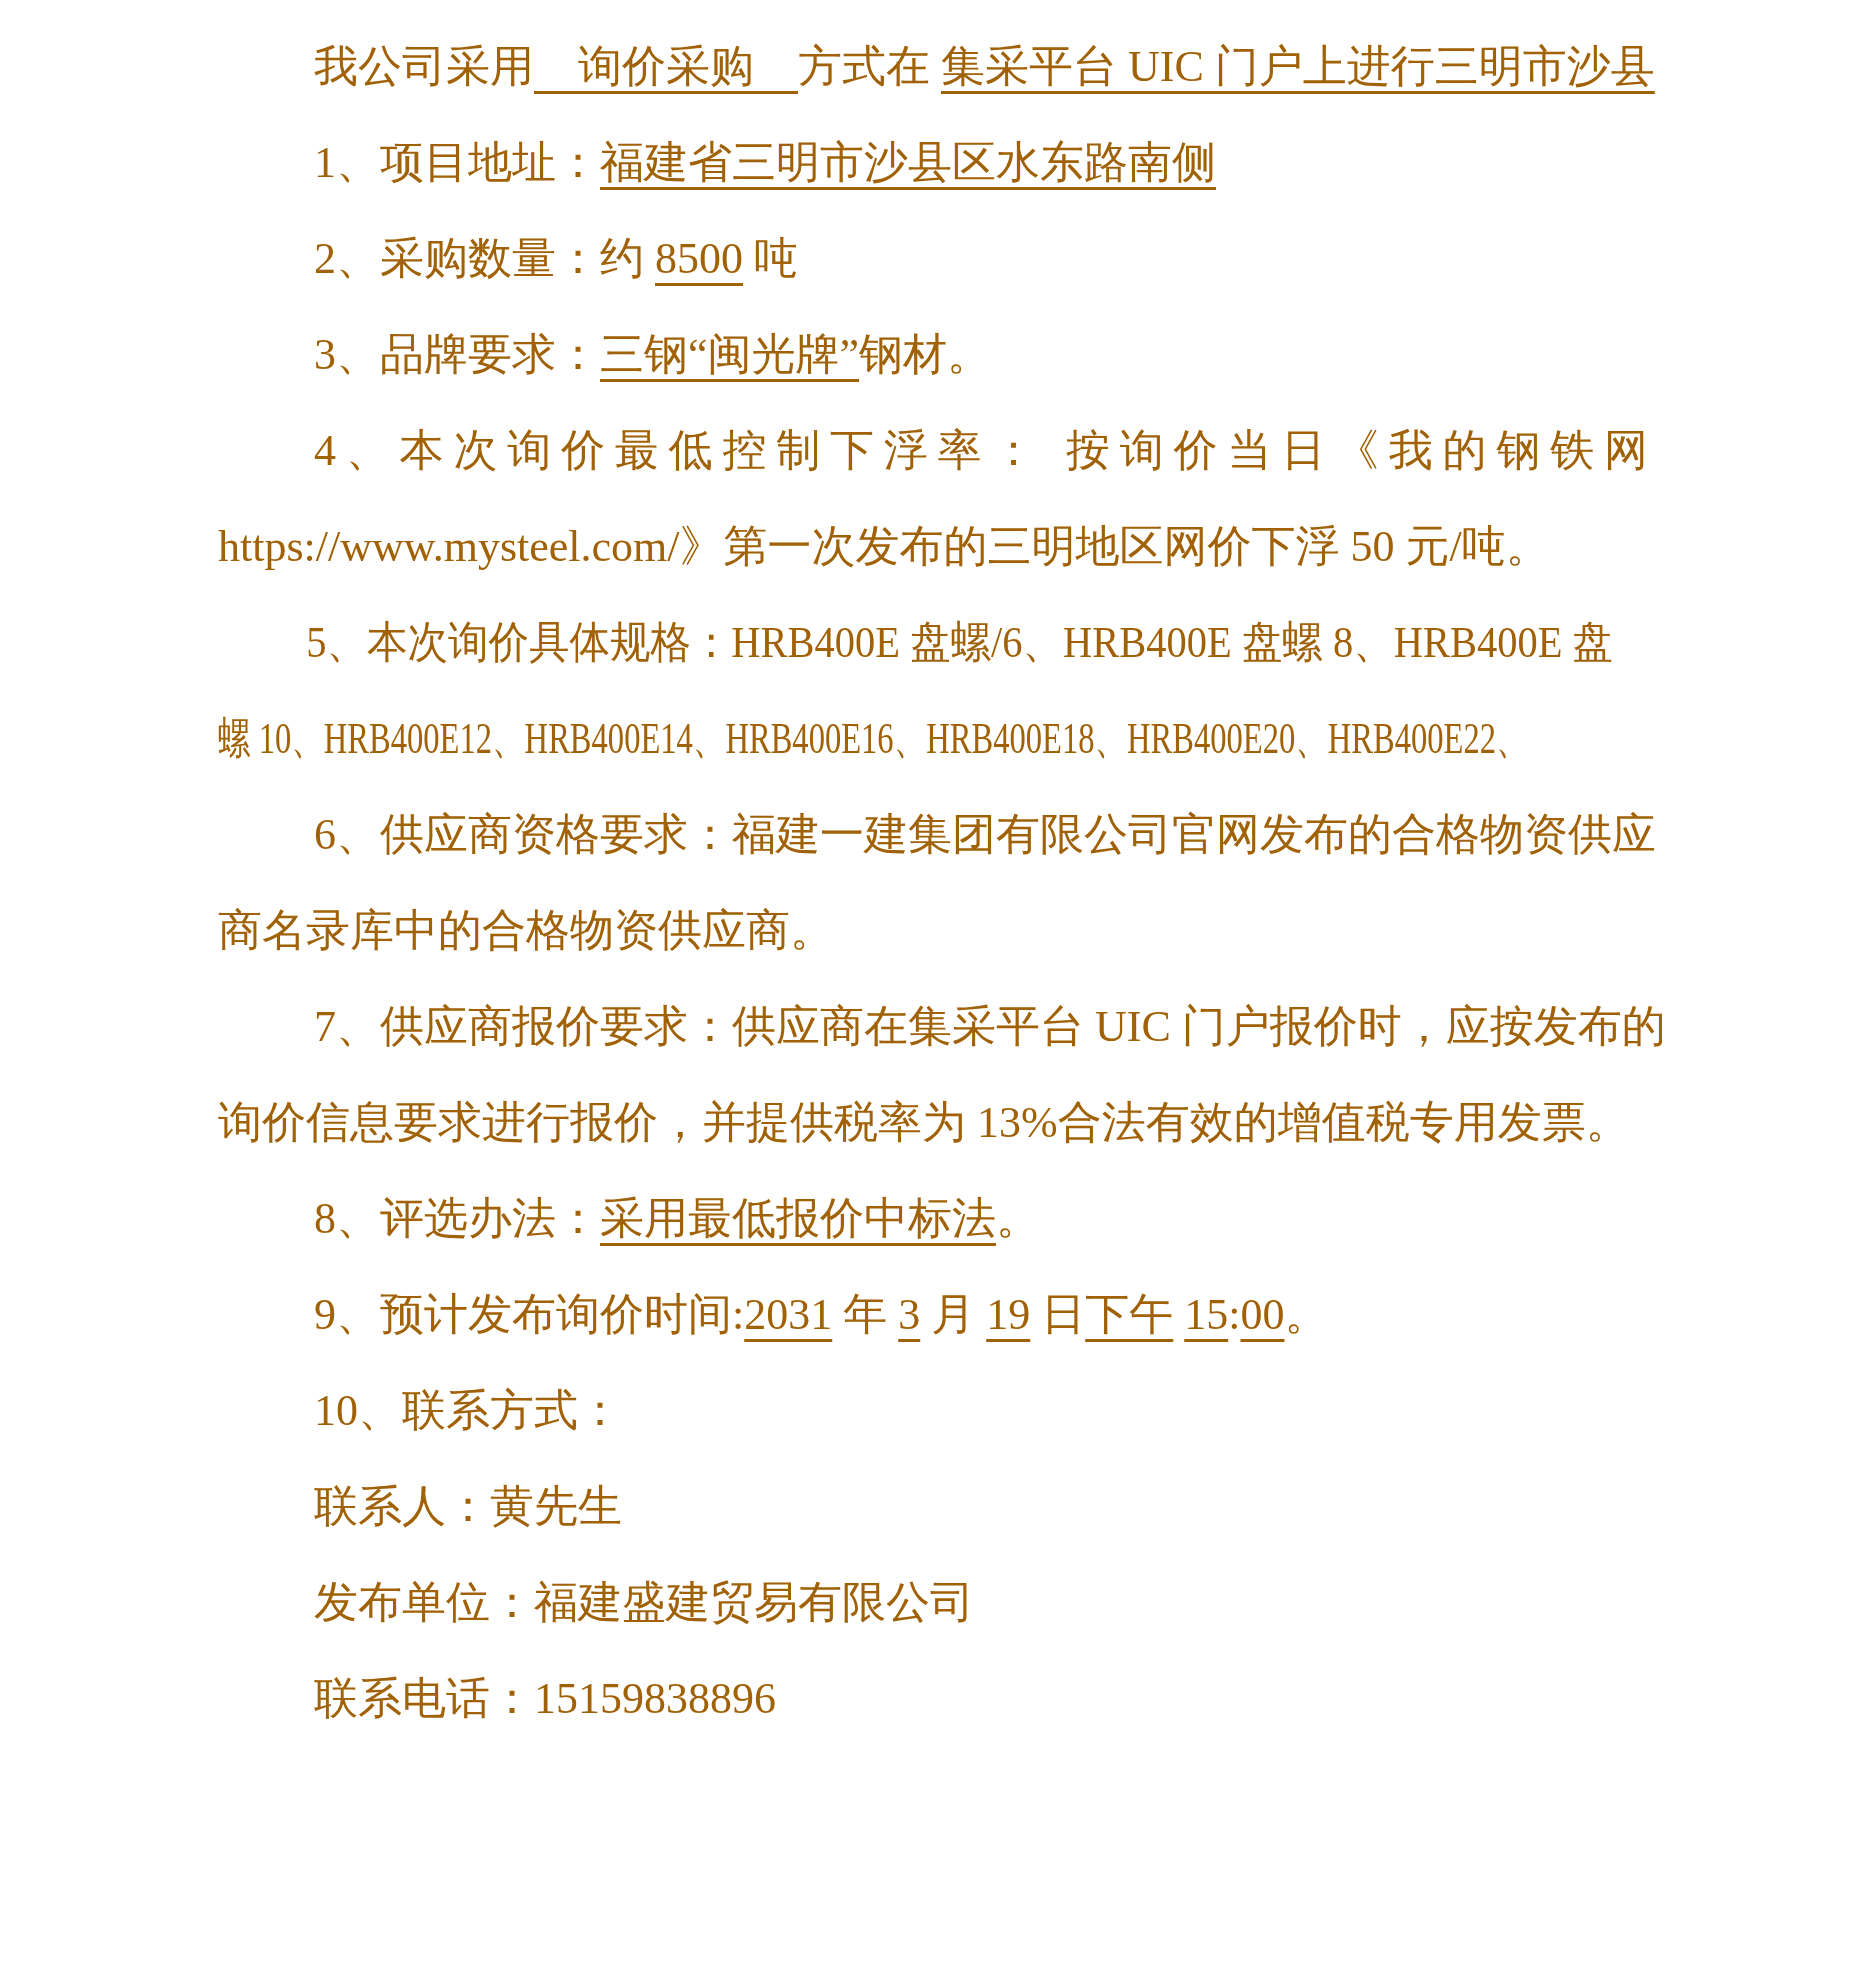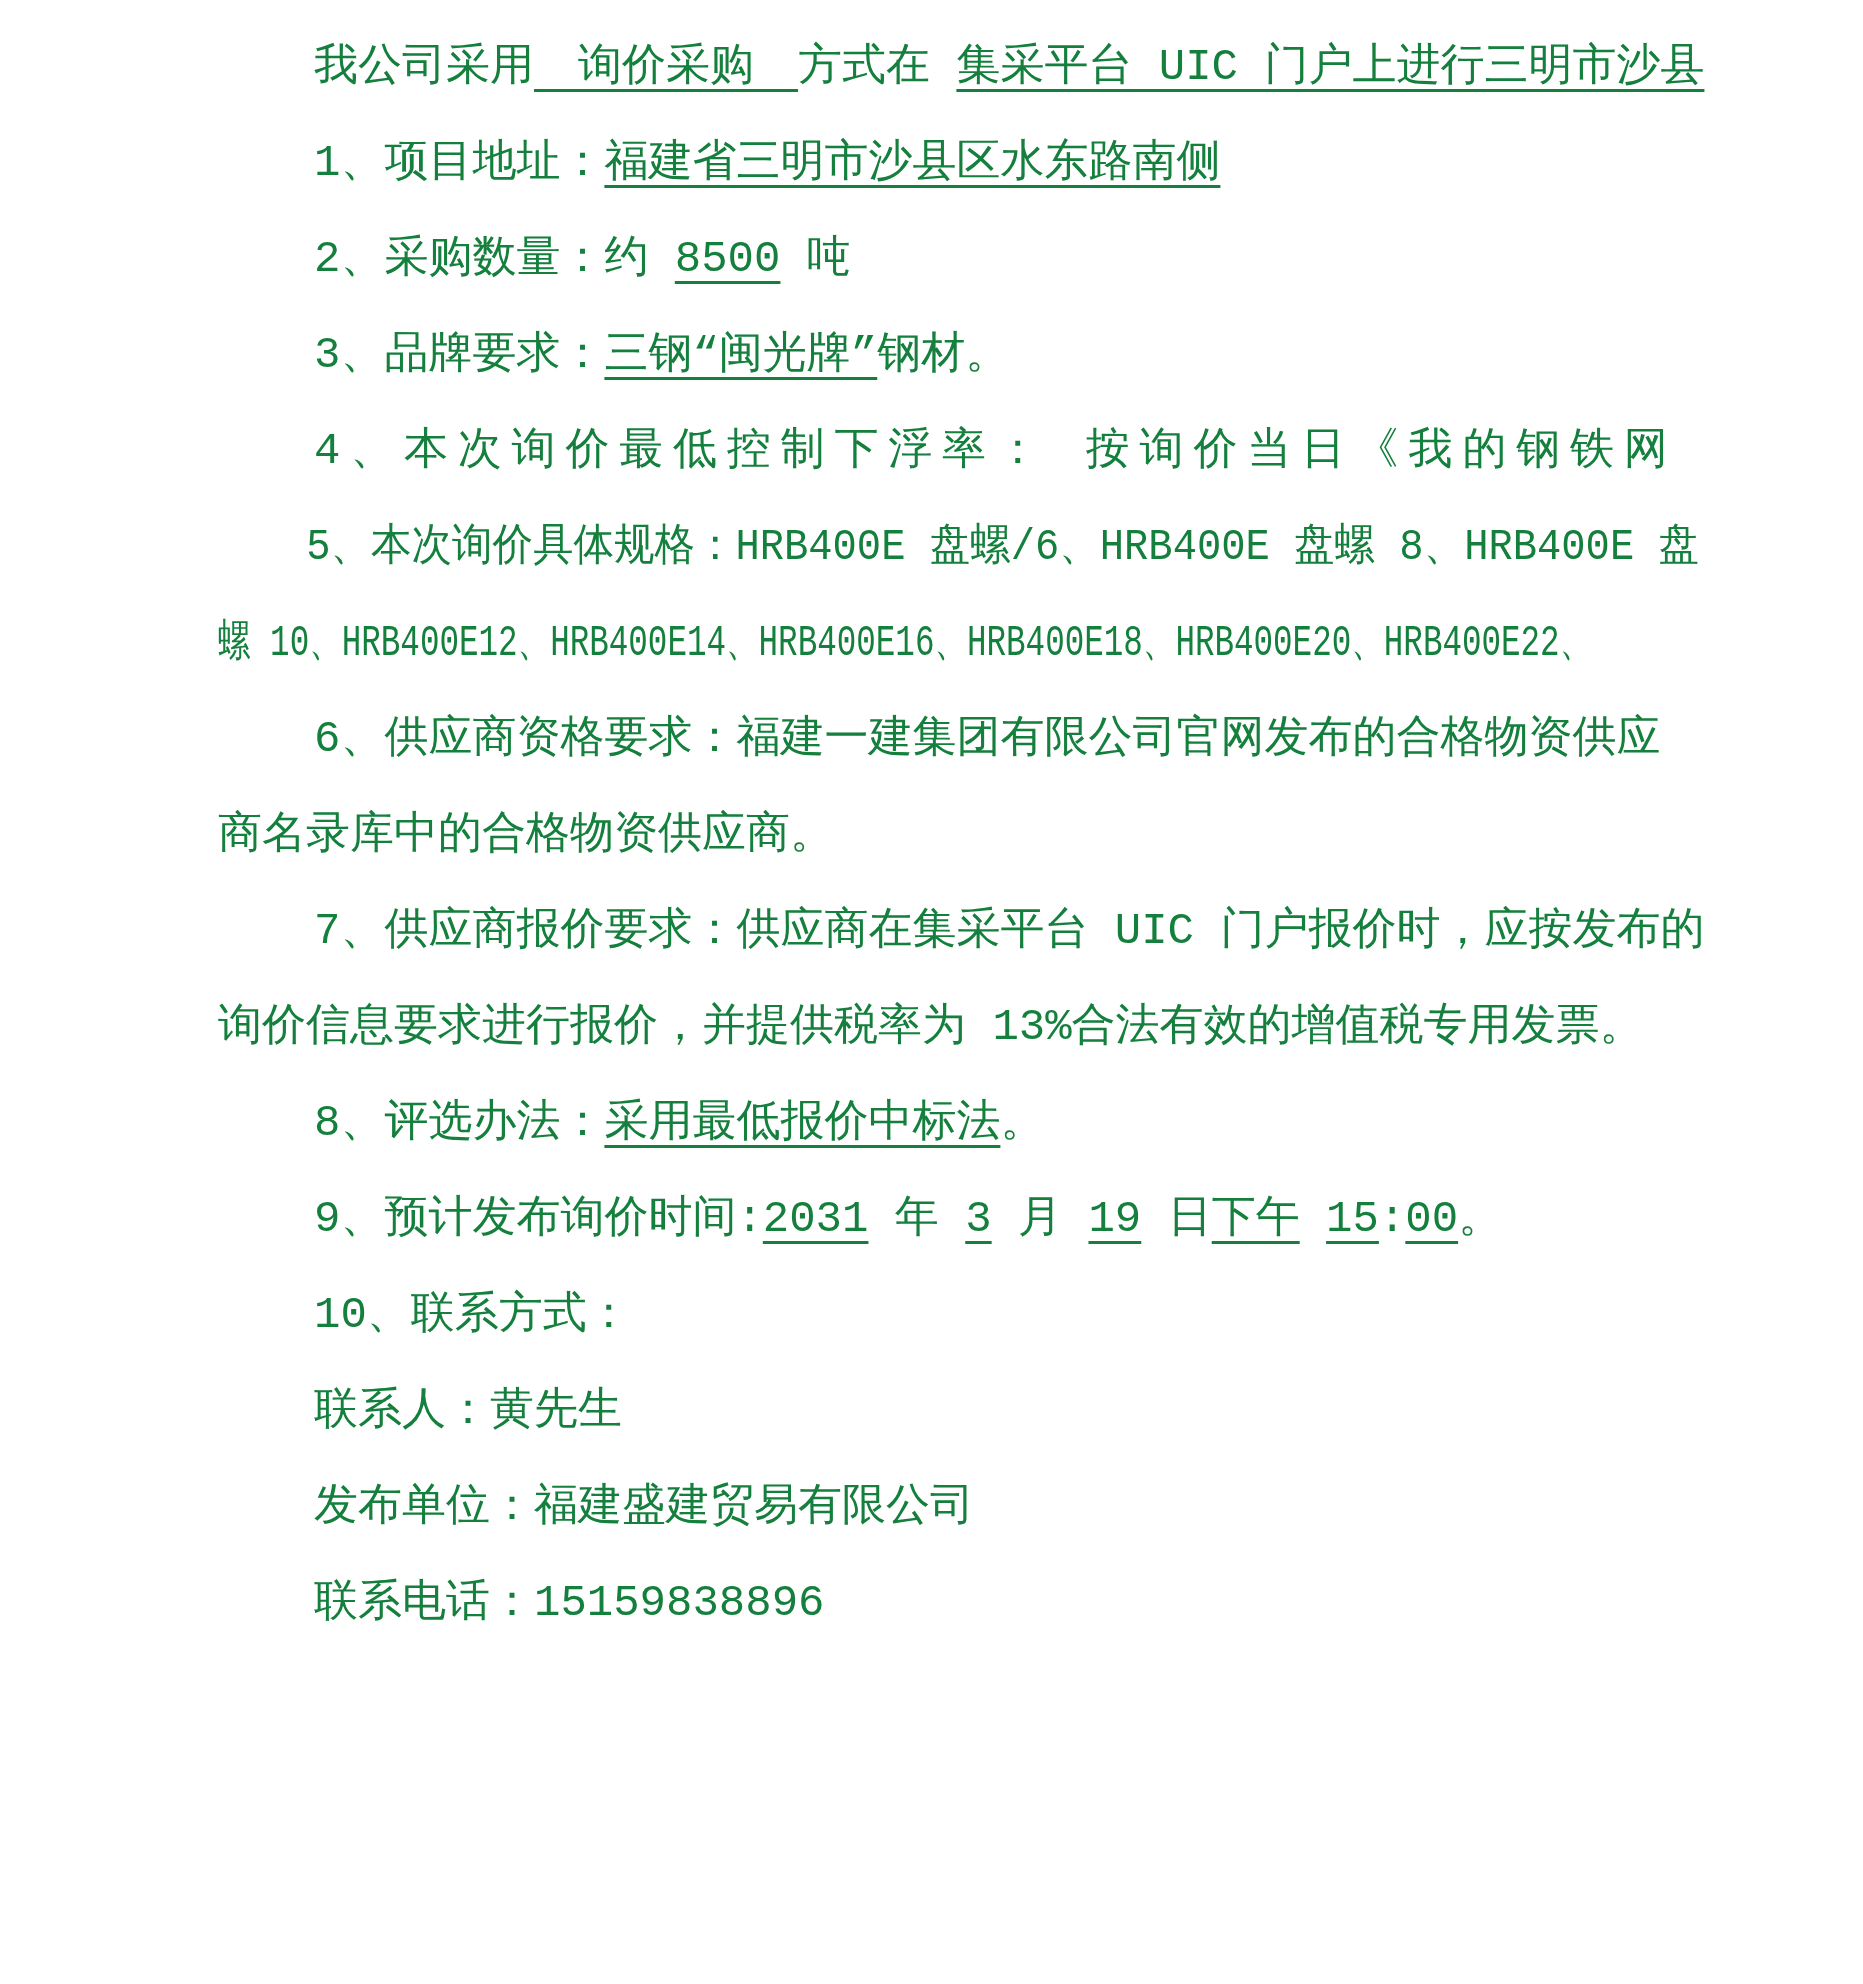--- a/index.html
+++ b/index.html
@@ -1,22 +1,22 @@
 <!DOCTYPE html>
 <html style="font-size:12px"><head>
 <meta charset="utf-8">
 <style>
   html,body{margin:0;padding:0;background:#ffffff;}
   .page{
     position:relative;
     width:1863px;
     height:1985px;
     background:#ffffff;
-    color:#15803d;
-    font-family:Liberation Mono, monospace;
+    color:#a16207;
+    font-family:Liberation Serif, serif;
     font-size:44px;
     overflow:hidden;
   }
   .doc-body{
     padding:19px 210px 0 218px;
   }
   .line{
     line-height:96px;
     height:96px;
     white-space:pre;
@@ -34,20 +34,21 @@
 </head>
 <body>
 
 <div class="page">
   <div class="doc-body">
       <div class="line indent"><span>我公司采用</span><span class="u">　询价采购　</span><span>方式在 </span><span class="u">集采平台 UIC 门户上进行三明市沙县</span></div>
       <div class="line indent"><span>1、项目地址：</span><span class="u">福建省三明市沙县区水东路南侧</span></div>
       <div class="line indent"><span>2、采购数量：约 </span><span class="u">8500</span><span> 吨</span></div>
       <div class="line indent"><span>3、品牌要求：</span><span class="u">三钢“闽光牌”</span><span>钢材。</span></div>
       <div class="line indent wide"><span>4、本次询价最低控制下浮率： 按询价当日《我的钢铁网</span></div>
+      <div class="line"><span>https://www.mysteel.com/》第一次发布的三明地区网价下浮 50 元/吨。</span></div>
       <div class="line indent" style="transform: scaleX(0.92);"><span>5、本次询价具体规格：HRB400E 盘螺/6、HRB400E 盘螺 8、HRB400E 盘</span></div>
       <div class="line" style="transform: scaleX(0.74);"><span>螺 10、HRB400E12、HRB400E14、HRB400E16、HRB400E18、HRB400E20、HRB400E22、</span></div>
       <div class="line indent"><span>6、供应商资格要求：福建一建集团有限公司官网发布的合格物资供应</span></div>
       <div class="line"><span>商名录库中的合格物资供应商。</span></div>
       <div class="line indent"><span>7、供应商报价要求：供应商在集采平台 UIC 门户报价时，应按发布的</span></div>
       <div class="line"><span>询价信息要求进行报价，并提供税率为 13%合法有效的增值税专用发票。</span></div>
       <div class="line indent"><span>8、评选办法：</span><span class="u">采用最低报价中标法</span><span>。</span></div>
       <div class="line indent"><span>9、预计发布询价时间:</span><span class="u">2031</span><span> 年 </span><span class="u">3</span><span> 月 </span><span class="u">19</span><span> 日</span><span class="u">下午</span><span> </span><span class="u">15</span><span>:</span><span class="u">00</span><span>。</span></div>
       <div class="line indent"><span>10、联系方式：</span></div>
       <div class="line indent"><span>联系人：黄先生</span></div>

